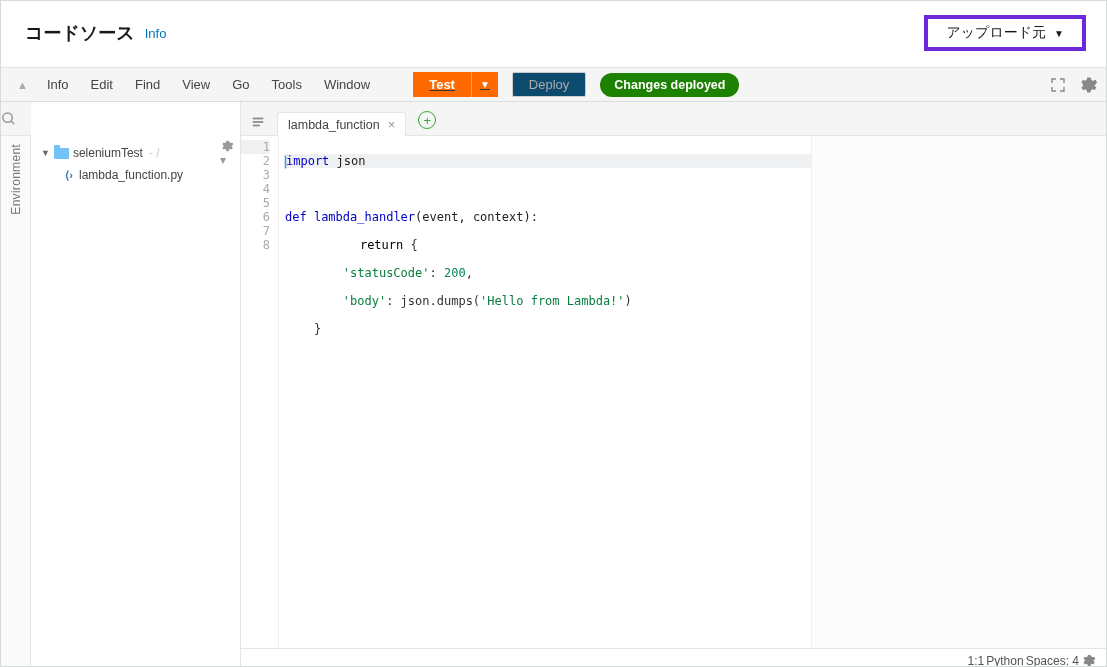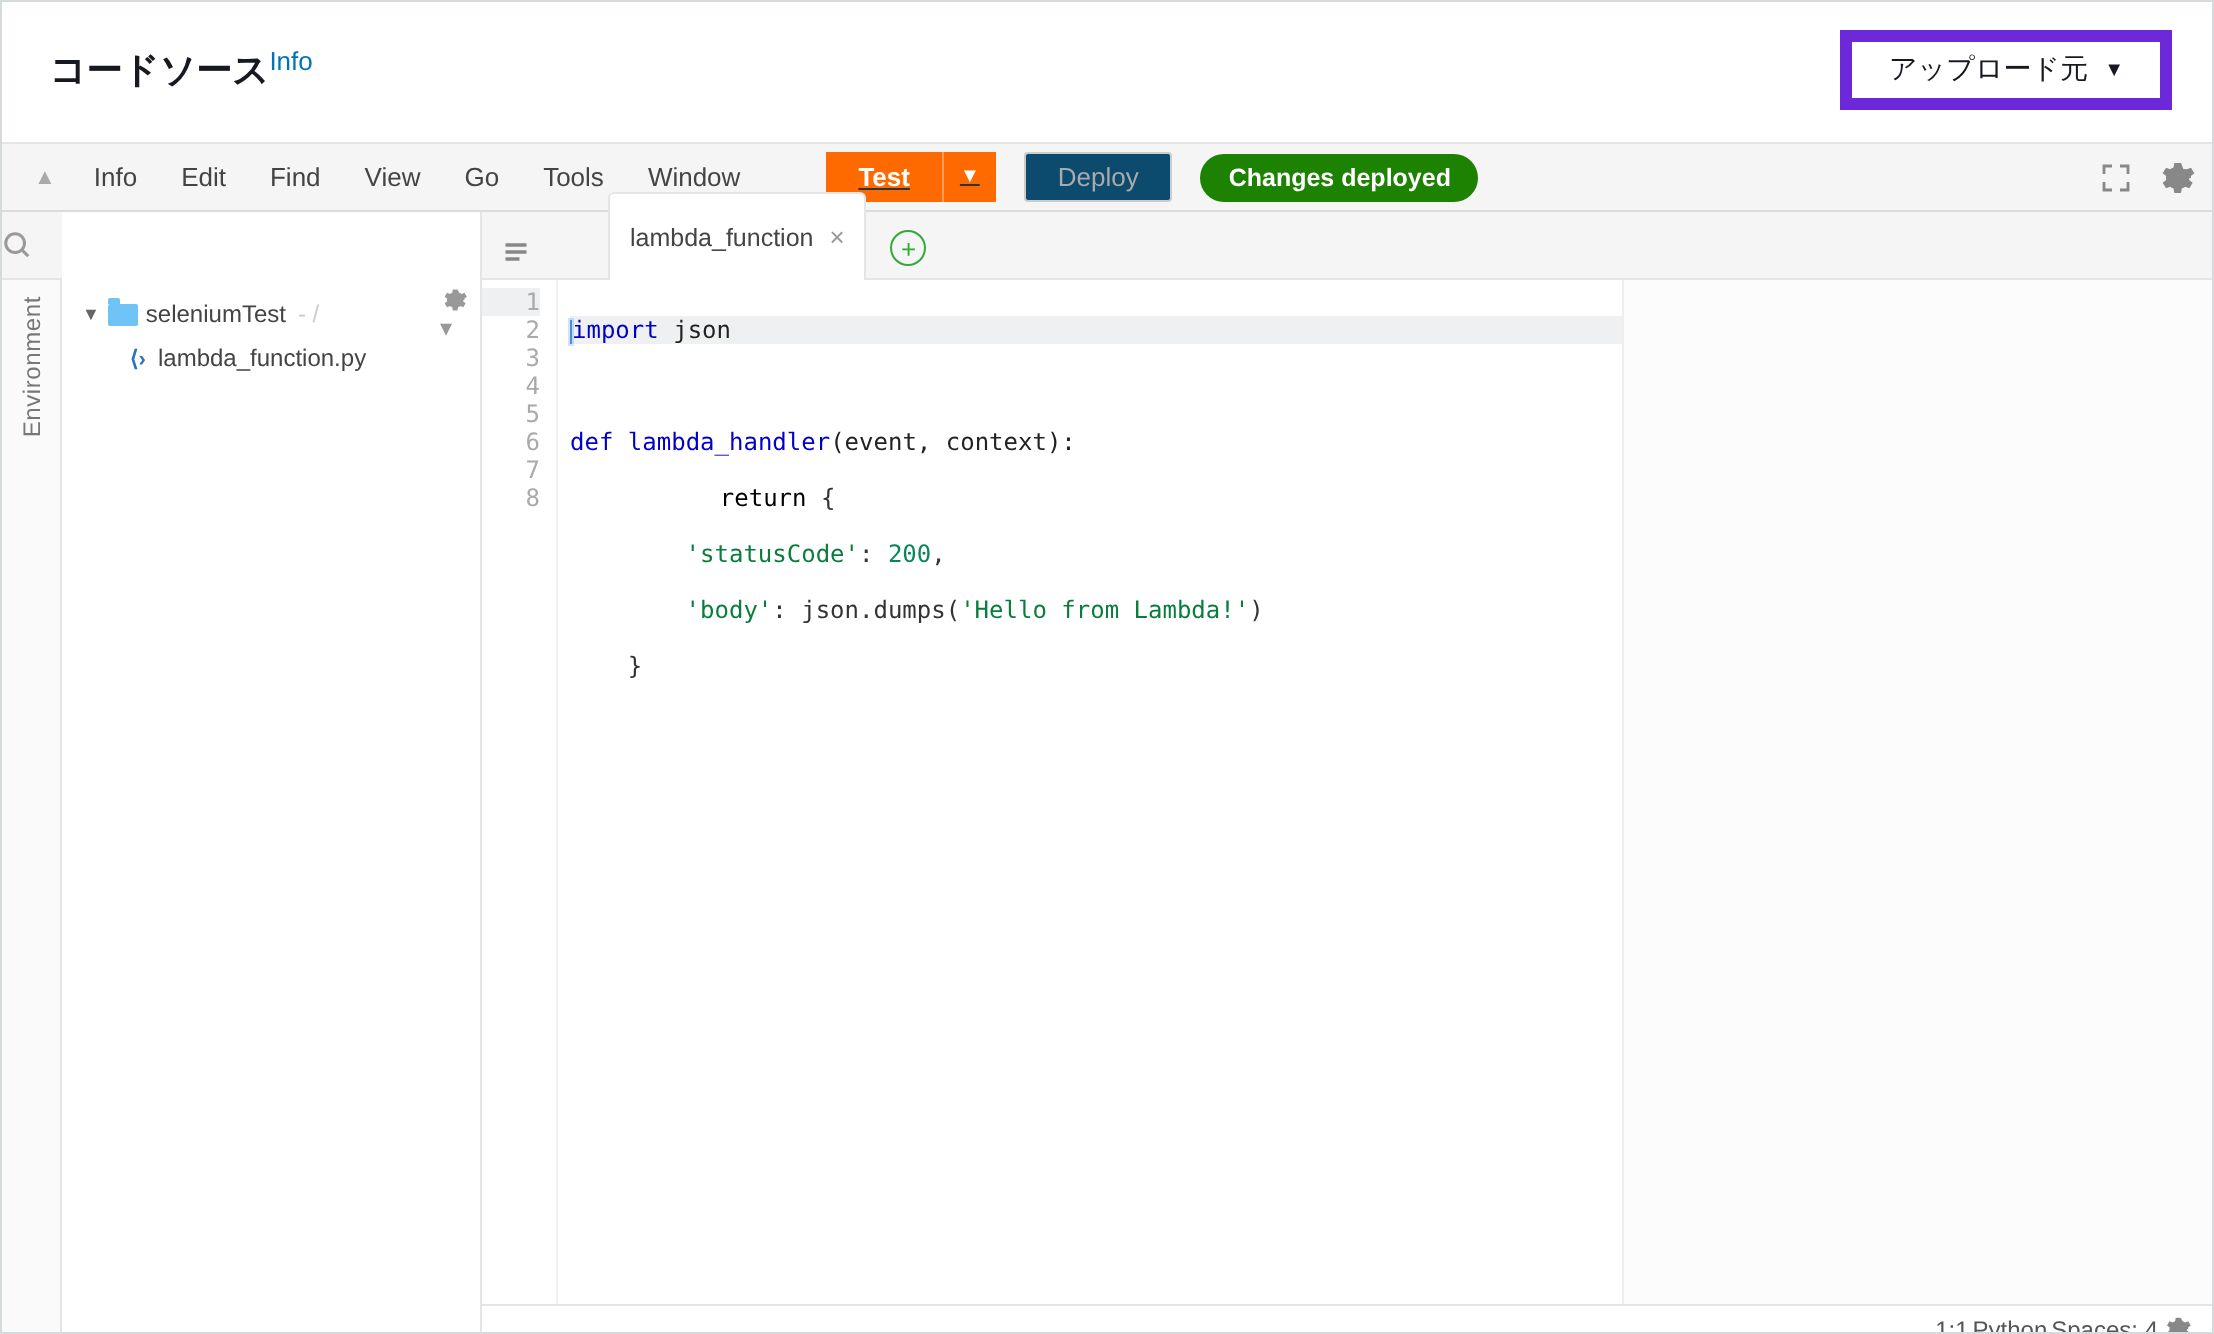--- a/index.html
+++ b/index.html
@@ -1,23 +1,23 @@
 <!DOCTYPE html>
 <html><head>
 <meta charset="utf-8">
 <style>
   * { box-sizing: border-box; margin: 0; padding: 0; }
   body { font-family: -apple-system, BlinkMacSystemFont, "Segoe UI", Arial, sans-serif; font-size: 13px; color: #333; background: #fff; width: 1107px; height: 667px; overflow: hidden; border: 1px solid #d5dbdb; }
 
   
   .header { display: flex; align-items: center; justify-content: space-between; padding: 14px 20px 16px 24px; background: #fff; }
-  .header-left { display: flex; align-items: flex-start; }
+  .header-left { display: flex; align-items: center; gap: 10px; }
   .header-title { font-size: 18px; font-weight: 700; color: #16191f; }
   .header-info { font-size: 13px; color: #0073bb; font-weight: 400; }
-  .upload-btn { border: 6px solid #6d28d9; background: #fff; color: #16191f; padding: 5px 18px; font-size: 14px; cursor: pointer; display: flex; align-items: center; gap: 8px; }
+  .upload-btn { border: 4px solid #6d28d9; background: #fff; color: #16191f; padding: 5px 18px; font-size: 14px; cursor: pointer; display: flex; align-items: center; gap: 8px; }
   .upload-btn .tri { font-size: 10px; }
 
   
   .menubar { display: flex; align-items: center; background: #f5f5f5; border-top: 1px solid #e5e5e5; border-bottom: 1px solid #dcdcdc; height: 35px; padding: 0 8px; }
   .menubar .collapse { color: #aaa; padding: 0 8px; font-size: 11px; cursor: pointer; }
   .menu-items { display: flex; }
   .menu-items span { padding: 0 11px; color: #444; cursor: pointer; font-size: 13px; line-height: 35px; }
   .menu-spacer { width: 14px; }
   .test-btn { display: flex; margin-left: 18px; text-decoration: underline; }
   .test-btn .lbl { background: #ff6a00; color: #fff; padding: 5px 16px; font-size: 13px; border: none; cursor: pointer; font-weight: 600; }
@@ -47,21 +47,21 @@
   .folder-ico::before { content: ""; position: absolute; top: -3px; left: 0; width: 6px; height: 3px; background: #6fc3f7; border-radius: 1px 1px 0 0; }
   .file-ico { width: 12px; height: 12px; color:#2e73b8; display:inline-flex; align-items:center; justify-content:center; font-size:11px; font-weight:700;}
   .gear-sm { color: #999; cursor: pointer; }
   .tree-child { padding-left: 32px; }
   .root-sep { color: #ccc; margin-left: 2px; }
 
   
   .editor { flex: 1; display: flex; flex-direction: column; background: #fff; }
   .tabbar { height: 34px; display: flex; align-items: flex-end; background: #f5f5f5; border-bottom: 1px solid #e5e5e5; padding-left: 8px; gap: 6px; }
   .tabbar .scroll-ico { color: #888; padding: 0 6px 6px 2px; cursor: pointer; }
-  .tab { background: #fff; border: 1px solid #e5e5e5; border-bottom: none; padding: 14px 10px; display: flex; align-items: center; gap: 8px; font-size: 12.5px; color: #444; border-radius: 3px 3px 0 0; position: relative; top: 1px; margin-left: 27px; }
+  .tab { background: #fff; border: 1px solid #e5e5e5; border-bottom: none; padding: 4px 10px; display: flex; align-items: center; gap: 8px; font-size: 12.5px; color: #444; border-radius: 3px 3px 0 0; position: relative; top: 1px; }
   .tab .x { color: #999; font-size: 13px; cursor: pointer; }
   .add-tab { width: 18px; height: 18px; border: 1px solid #3a3; border-radius: 50%; display: flex; align-items: center; justify-content: center; color: #3a3; font-size: 13px; margin-left: 6px; margin-bottom: 6px; cursor: pointer; }
 
   .code-wrap { flex: 1; display: flex; overflow: hidden; }
   .gutter { width: 38px; background: #fff; text-align: right; padding: 4px 8px 0 0; color: #aaa; font-family: Menlo, Consolas, monospace; font-size: 12px; line-height: 14px; user-select: none; border-right: 1px solid #f0f0f0; }
   .gutter div:first-child { background: #eef0f2; }
   .code { flex: 1; padding: 4px 0 0 6px; font-family: Menlo, Consolas, monospace; font-size: 12px; line-height: 14px; white-space: pre; }
   .code .line1 { background: #eef0f2; }
   .minimap { width: 295px; border-left: 1px solid #eee; background: #fcfcfc; }
   .cursor { display:inline-block; width:1px; height:12px; background:#4a90d9; vertical-align:middle; box-shadow: 0 0 0 1px rgba(74,144,217,0.25);}

